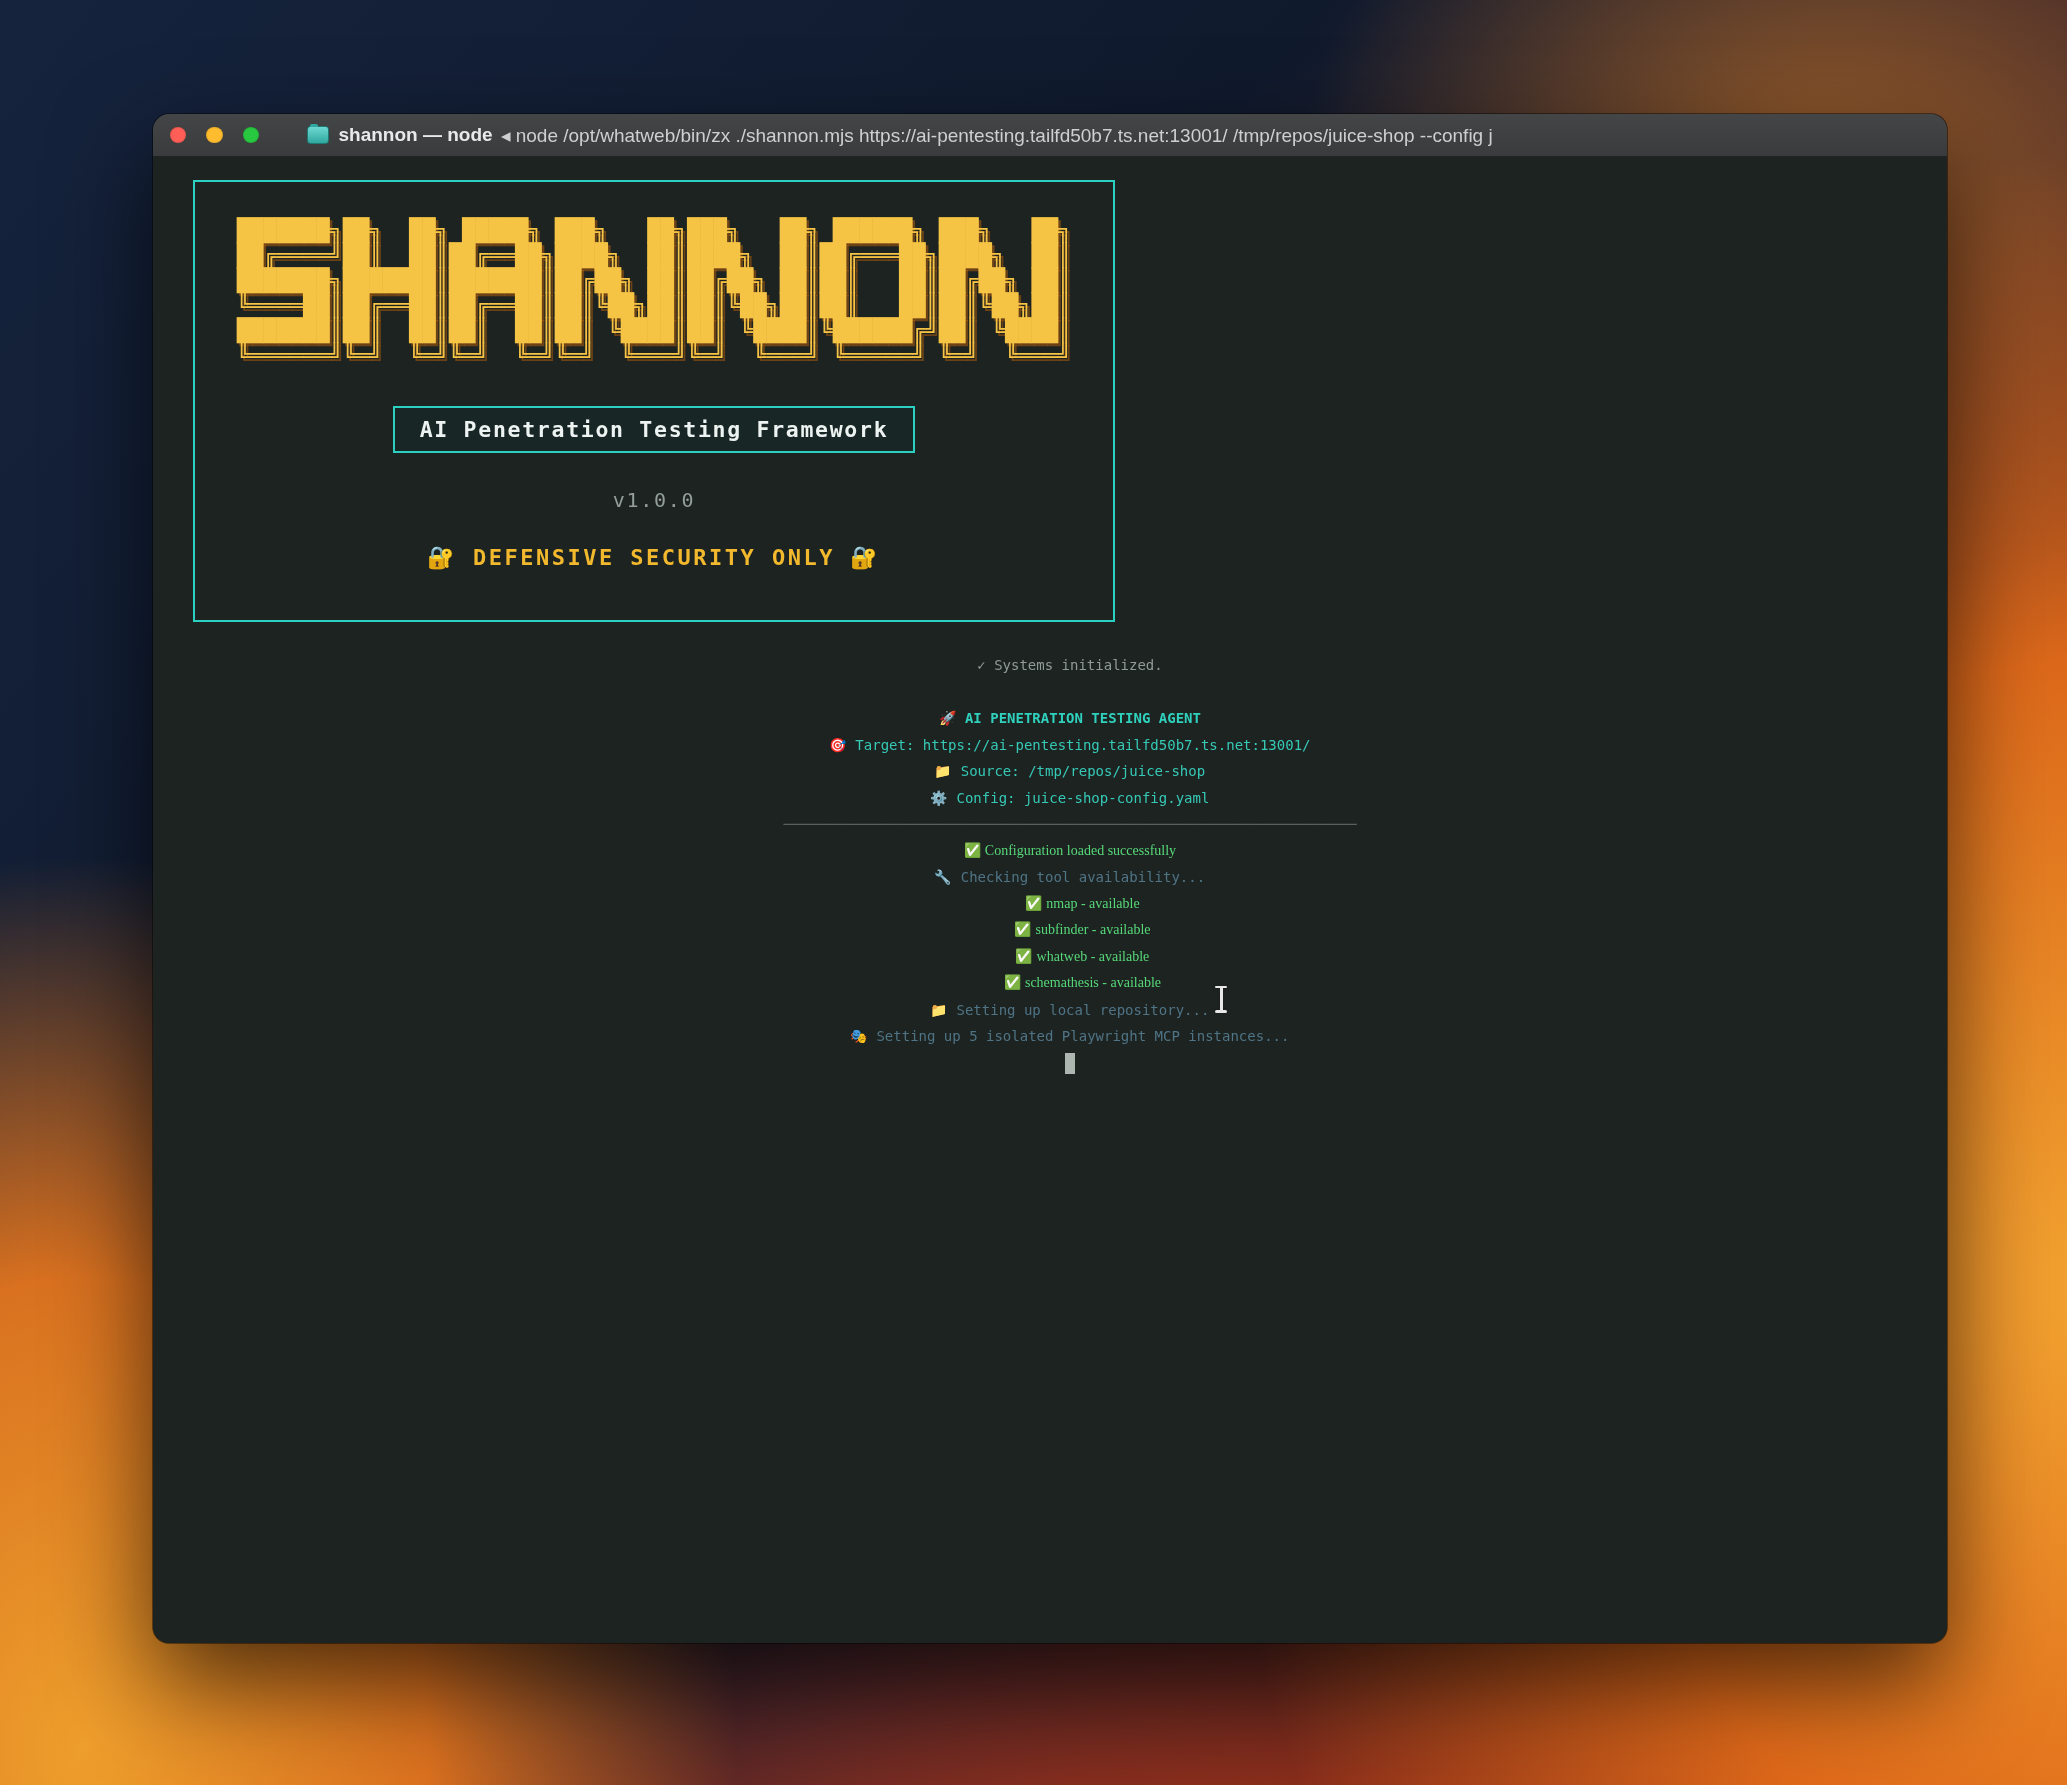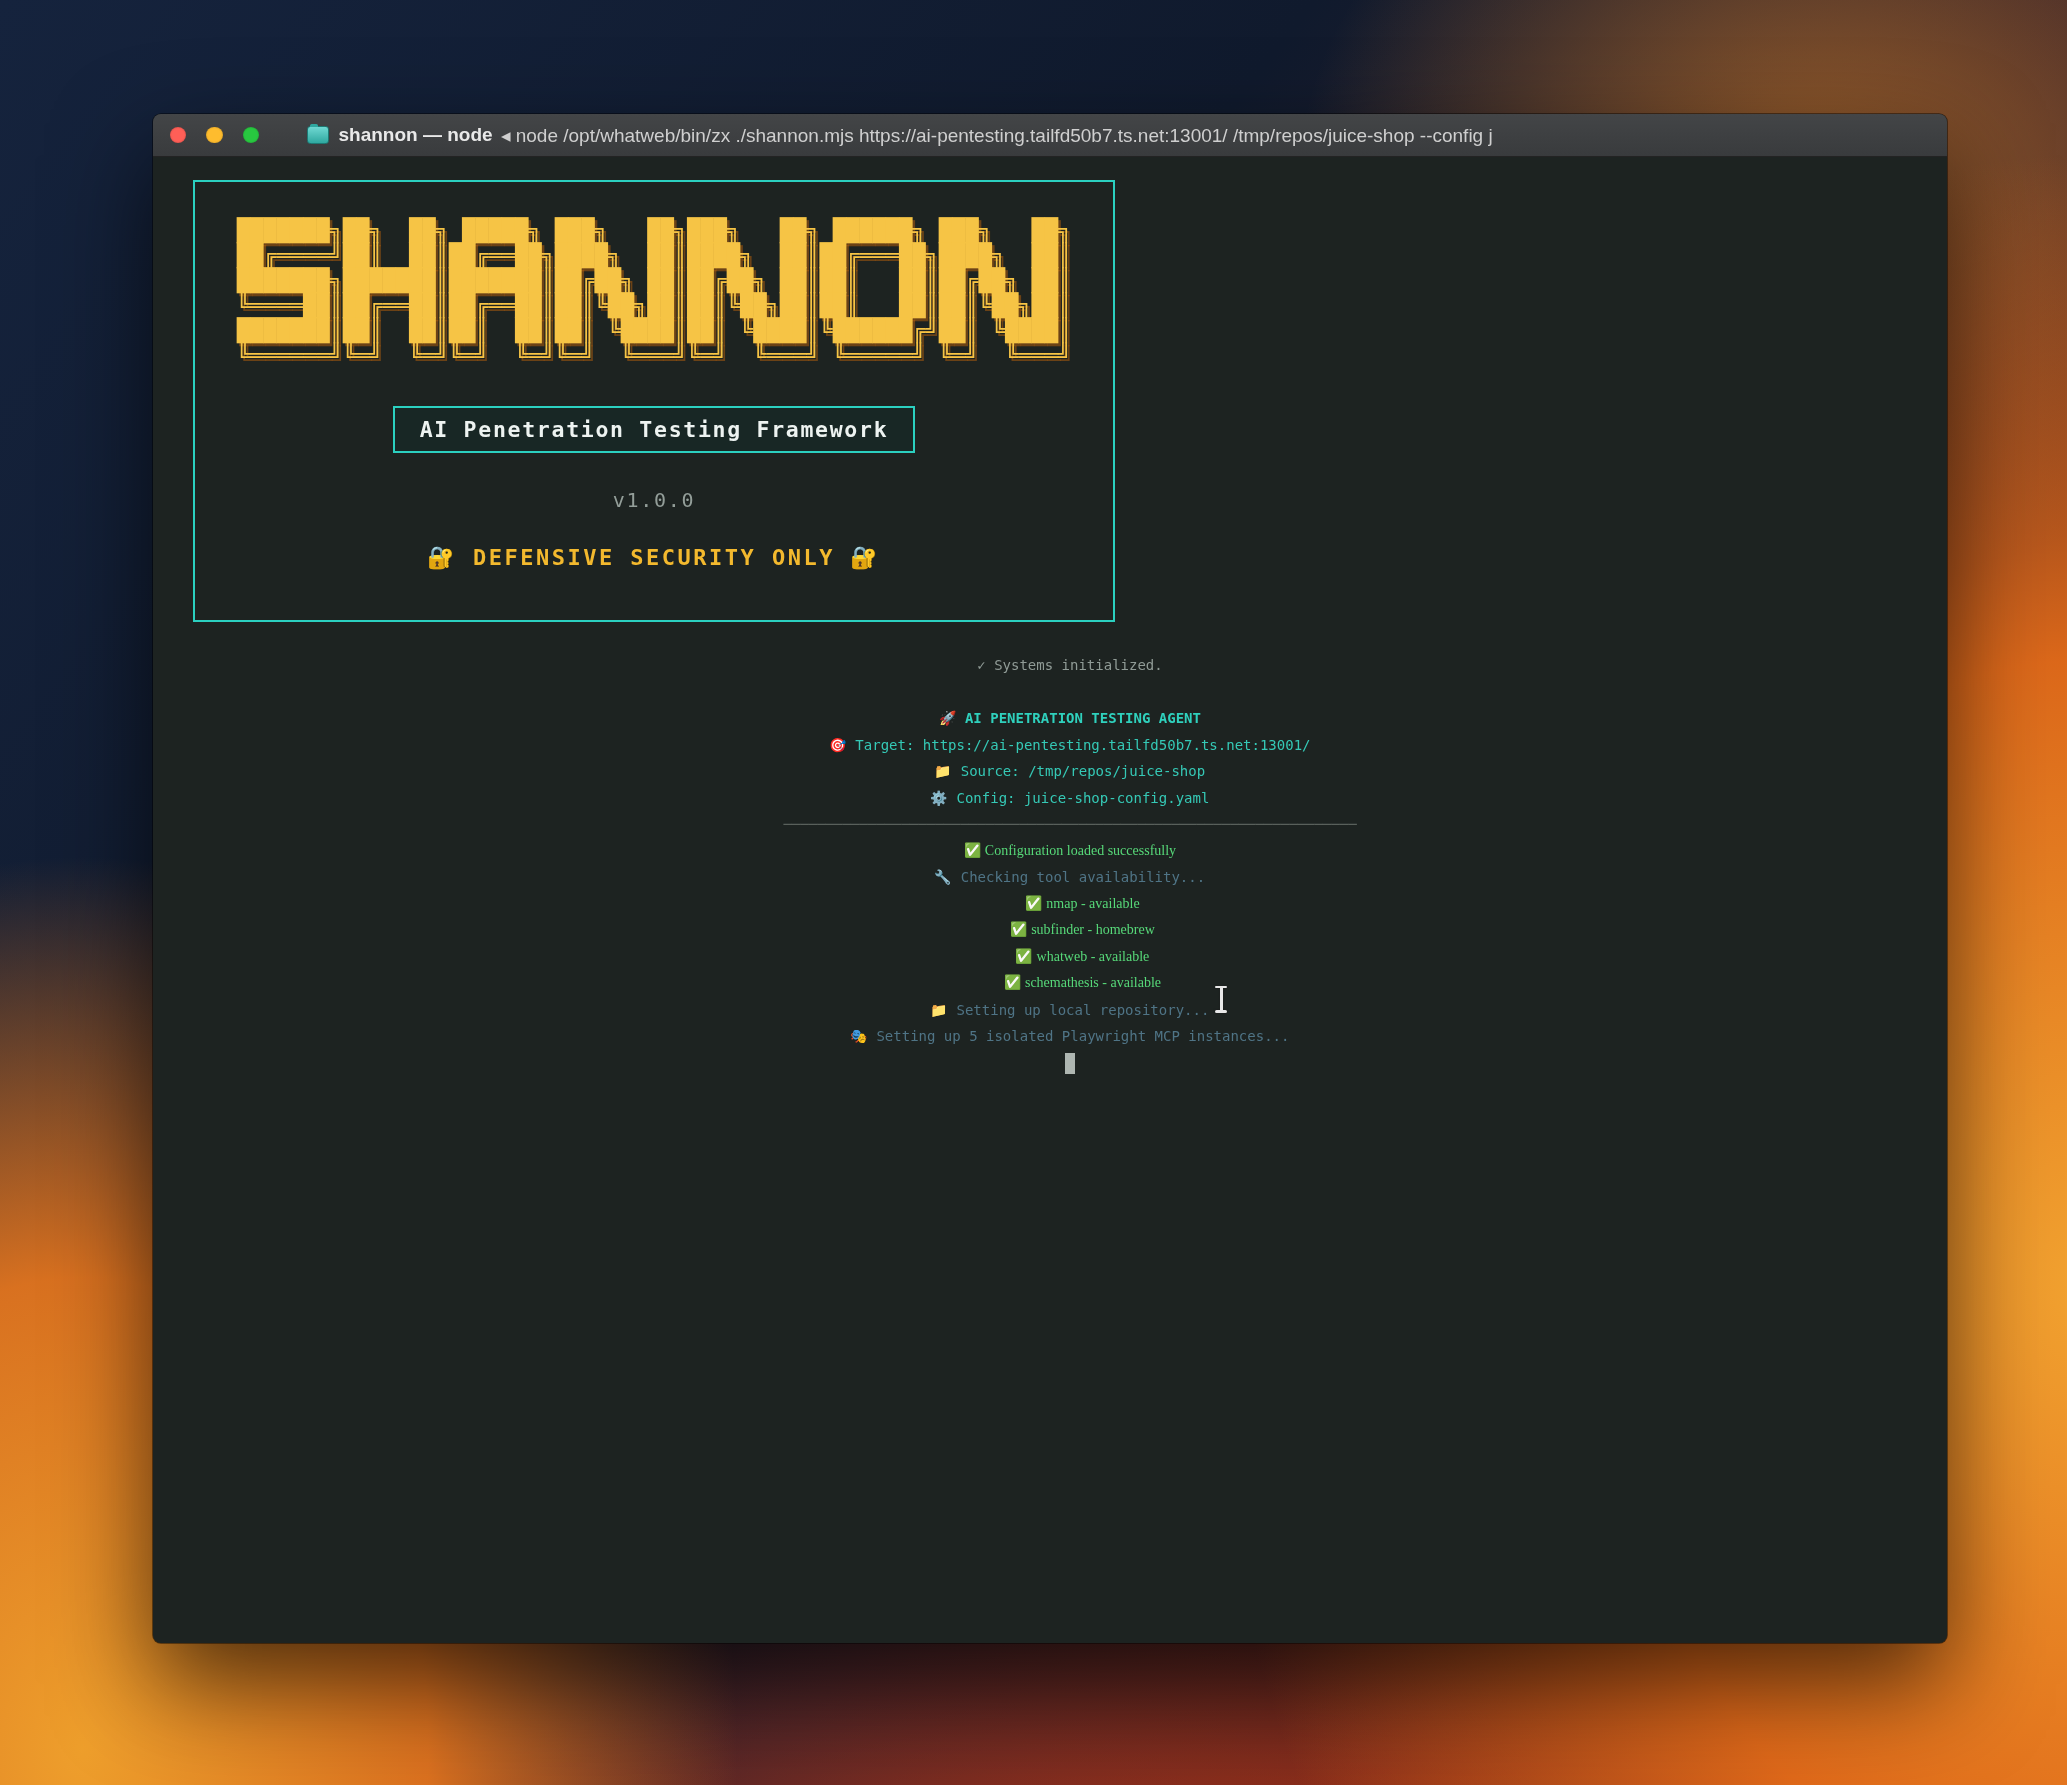--- a/index.html
+++ b/index.html
@@ -15,21 +15,21 @@
       radial-gradient(1488px 827px at 55% 118%, rgba(229,63,24,1) 0%, rgba(229,63,24,0) 65%),
       radial-gradient(744px 579px at 88% 10%, rgba(247,146,40,.55) 0%, rgba(247,146,40,0) 70%),
       linear-gradient(128deg, #15233d 0%, #101a2d 38%, #33202a 62%, #58231a 82%, #6e2a16 100%);
   }
 
   
   .window {
     position: absolute;
     left: 153px; top: 114px;
     width: 1794px; height: 1529px;
-    border-radius: 8px;
+    border-radius: 16px;
     overflow: hidden;
     background: #1d2321;
     box-shadow: 0 41px 99px rgba(0,0,0,.65), 0 0 0 0.8px rgba(0,0,0,.55);
   }
 
   .titlebar {
     height: 43px;
     display: flex;
     align-items: center;
     padding: 0 16.5px;
@@ -189,21 +189,21 @@
         <div class="line c-grey">✓ Systems initialized.</div>
         <div class="gap"></div>
         <div class="line c-teal-b">🚀 AI PENETRATION TESTING AGENT</div>
         <div class="line c-teal">🎯 Target: https://ai-pentesting.tailfd50b7.ts.net:13001/</div>
         <div class="line c-teal">📁 Source: /tmp/repos/juice-shop</div>
         <div class="line c-teal">⚙️ Config: juice-shop-config.yaml</div>
         <div class="divider">────────────────────────────────────────────────────────────────────</div>
         <div class="line c-green">✅ Configuration loaded successfully</div>
         <div class="line c-dim">🔧 Checking tool availability...</div>
         <div class="line c-green indent">✅ nmap - available</div>
-        <div class="line c-green indent">✅ subfinder - homebrew</div>
+        <div class="line c-green indent">✅ subfinder - available</div>
         <div class="line c-green indent">✅ whatweb - available</div>
         <div class="line c-green indent">✅ schemathesis - available</div>
         <div class="line c-dim">📁 Setting up local repository...</div>
         <div class="line c-dim">🎭 Setting up 5 isolated Playwright MCP instances...</div>
         <div class="cursor-line">
           <span class="block-cursor"></span>
         </div>
       </div>
 
     </div>

